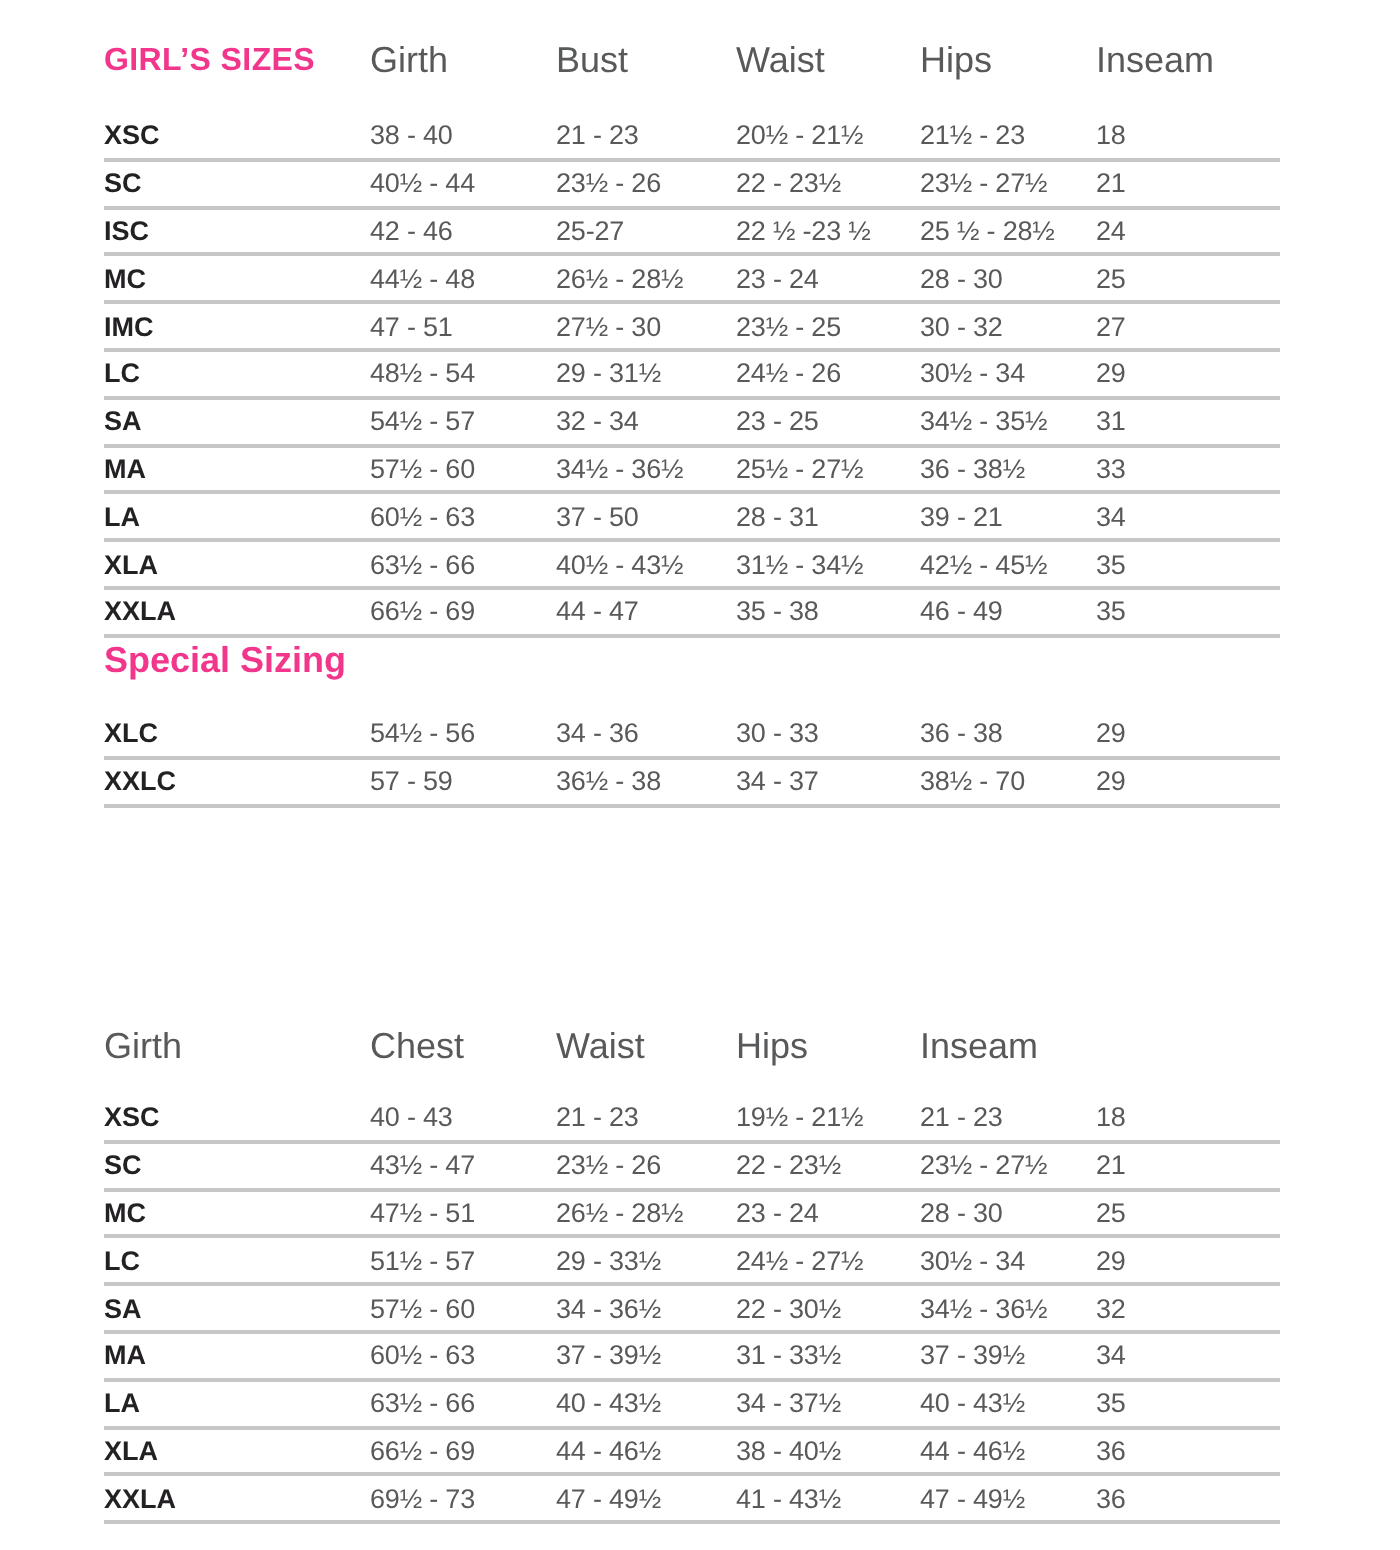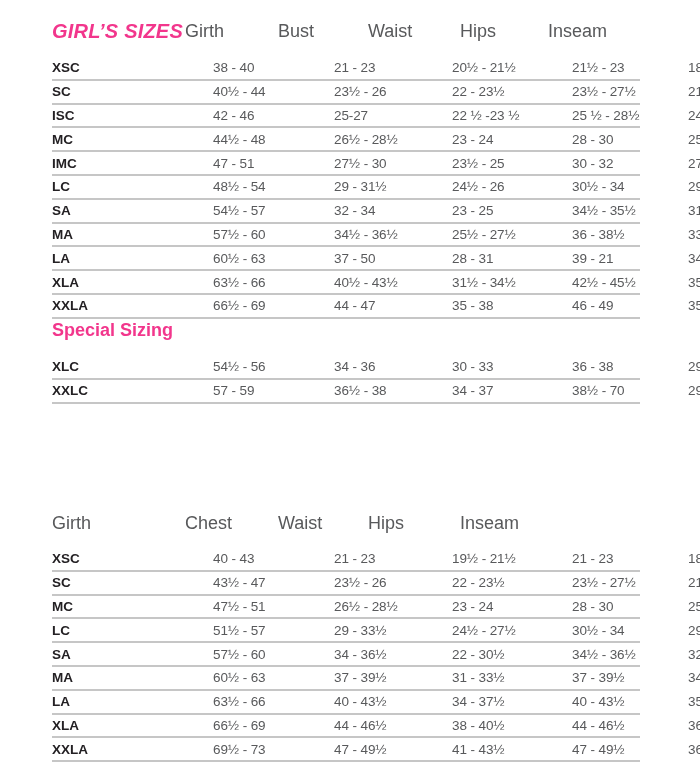--- a/index.html
+++ b/index.html
@@ -23,40 +23,38 @@
     grid-template-columns: 133px 93px 90px 92px 88px 92px;
   }
   .table-head {
     position: absolute;
     left: 52px;
     width: 588px;
     height: 20px;
     align-items: center;
   }
   .section-title {
-    font-size: 20px;
+    font-size: 16px;
     font-weight: bold;
     color: var(--pink);
     letter-spacing: 0.2px;
-    font-style: italic;
   }
   .col-head {
     font-size: 18px;
     color: var(--data);
   }
   .rows {
     position: absolute;
     left: 52px;
     width: 588px;
   }
   .row {
     height: 23.8px;
     align-items: center;
     border-bottom: 2px solid var(--divider);
-    gap: 28px;
   }
   .cell {
     font-size: 13.5px;
     color: var(--data);
     letter-spacing: -0.1px;
   }
   .cell.label {
     font-weight: bold;
     color: var(--label);
     letter-spacing: 0;

